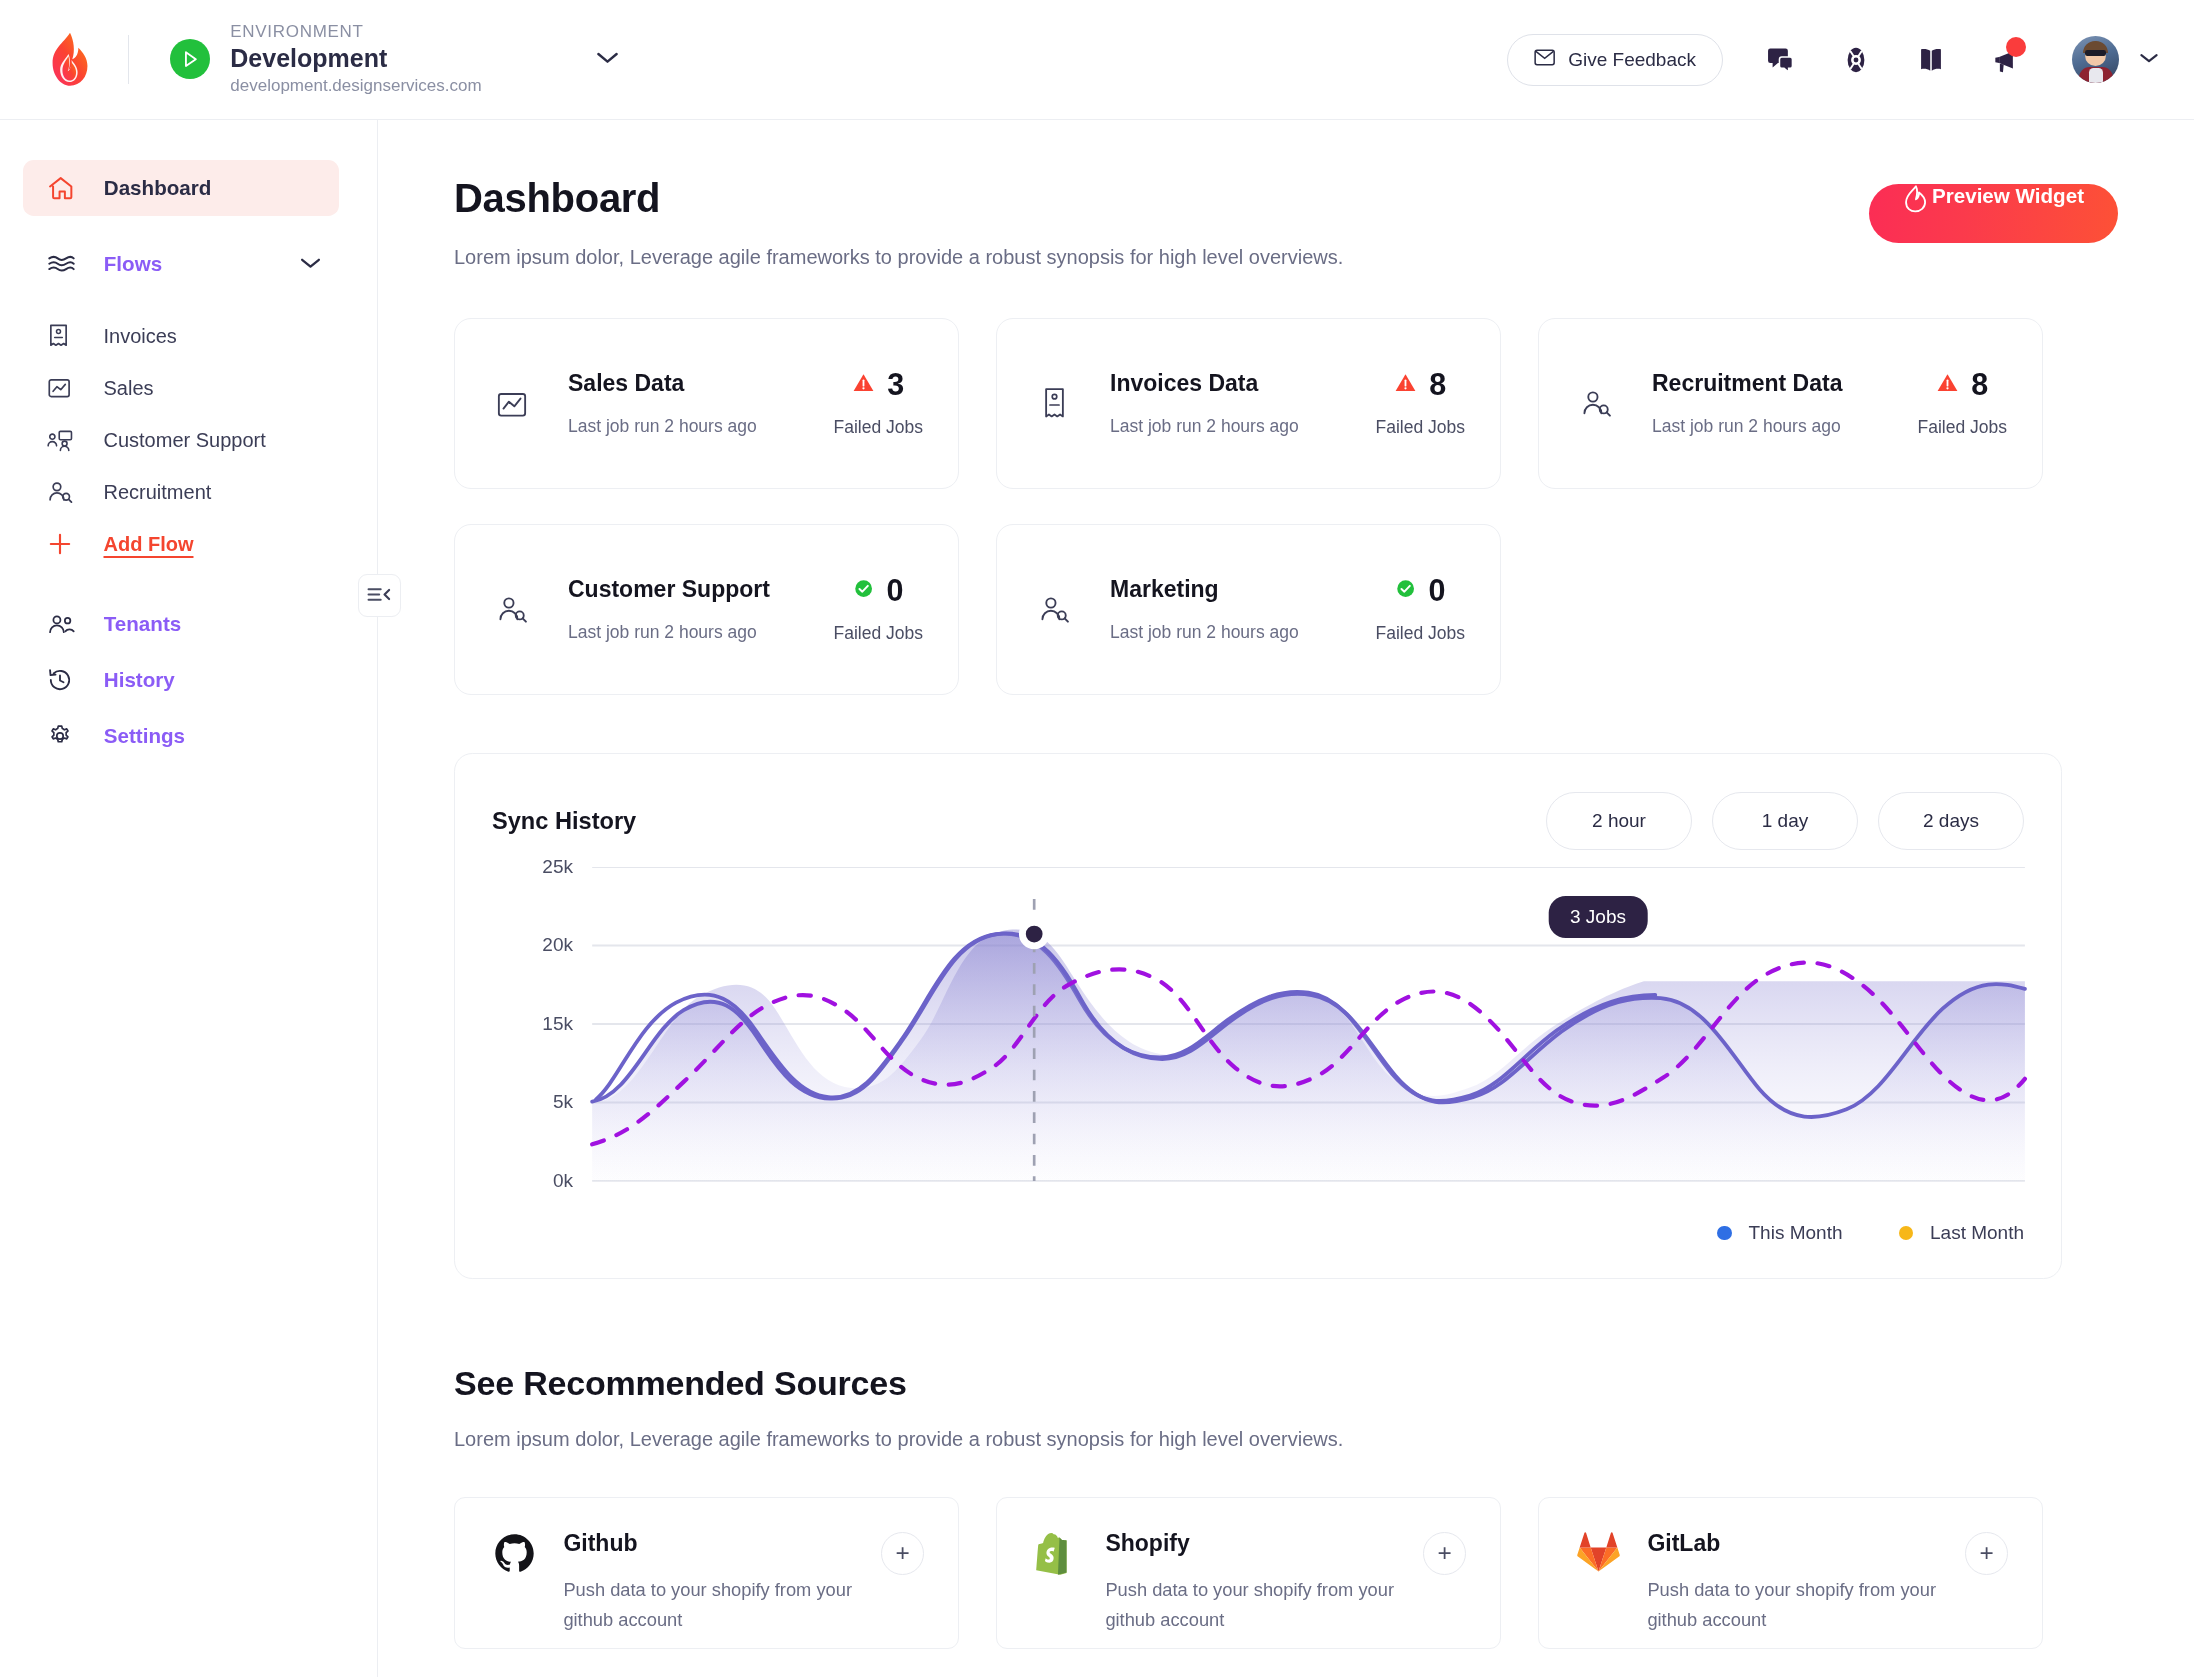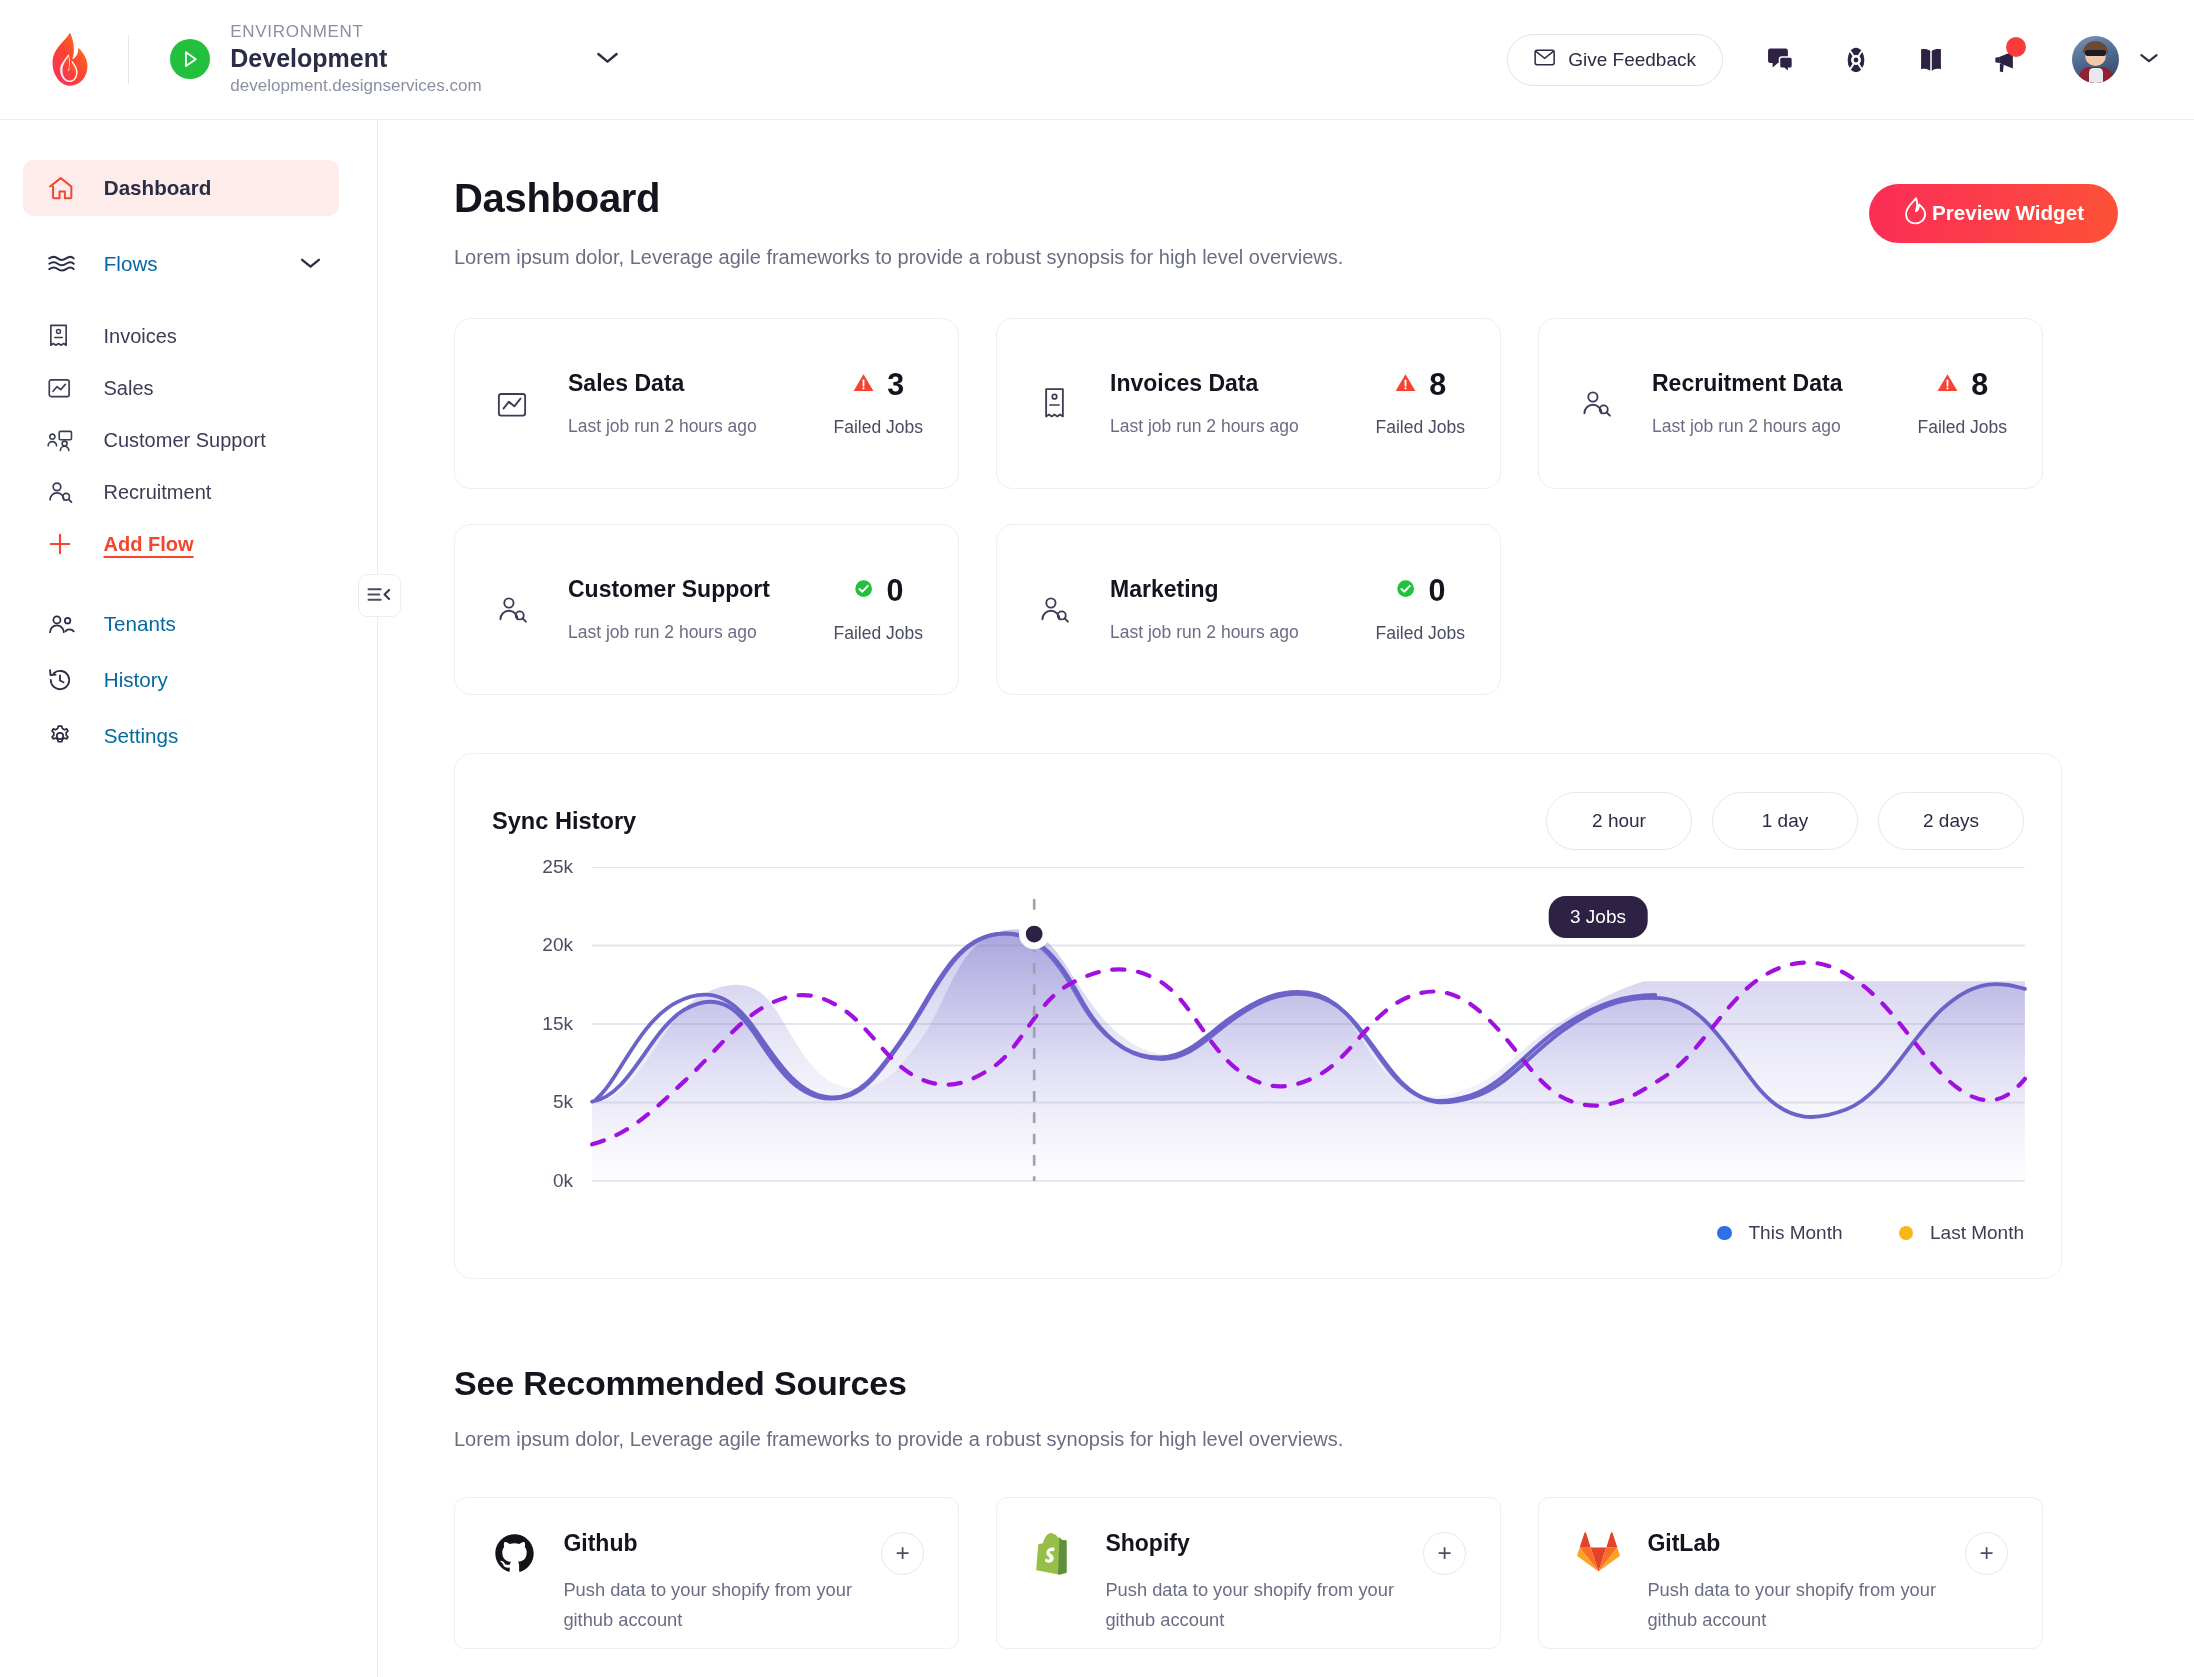--- a/index.html
+++ b/index.html
@@ -63,21 +63,21 @@
   .sidebar {
     position: absolute; left: 0; top: 120px; width: 378px; height: 1557px;
     background: #fff; border-right: 1.5px solid #eceef2; padding-top: 40px;
   }
   .nav-item {
     display: flex; align-items: center; height: 56px; margin: 0 38px 0 23px;
     border-radius: 10.7px; padding-left: 24.4px; cursor: pointer; position: relative;
   }
   .nav-item.active { background: #fdecea; }
   .nav-ico { width: 32px; display: flex; align-items: center; justify-content: flex-start; flex: none; }
-  .nav-label { font-size: 20.6px; color: #0369a1; margin-left: 24.4px; font-weight: 400; }
+  .nav-label { font-size: 20.6px; color: #8b5cf6; margin-left: 24.4px; font-weight: 700; }
   .nav-item.active .nav-label { color: #2b2c45; font-weight: 600; }
   .nav-caret { margin-left: auto; margin-right: 17px; color: #2b2c45; }
 
   .nav-sub {
     display: flex; align-items: center; height: 52px; margin-left: 47px; cursor: pointer;
   }
   .nav-sub .nav-ico { width: 30.5px; }
   .nav-sub .nav-label { font-size: 20px; color: #3b3d56; margin-left: 26px; font-weight: 400; }
   .nav-sub.addflow .nav-label {
     color: #f4452f; font-weight: 600; text-decoration: underline; text-underline-offset: 5.3px;
@@ -95,21 +95,21 @@
 
   .page-head { padding: 56px 0 0 76px; display: flex; align-items: flex-start; }
   .page-title { font-size: 40px; font-weight: 700; color: #14141f; letter-spacing: -0.3px; }
   .page-sub { font-size: 20px; color: #6a6d85; margin-top: 25px; }
 
   .preview-btn {
     margin-left: auto; margin-right: 76px; margin-top: 7.6px;
     height: 59px; min-width: 244px; border-radius: 30px; border: none; cursor: pointer;
     background: linear-gradient(95deg,#fb2d55 0%,#fb3a4c 38%,#fd5136 100%);
     color: #fff; font-size: 20.6px; font-weight: 700;
-    display: flex; align-items: center; justify-content: center; gap: 5px; padding: 0 34px;
+    display: flex; justify-content: center; gap: 5px; padding: 0 34px;
     font-family: "Liberation Sans", sans-serif;
   }
 
   
   .cards-grid {
     margin: 49px 0 0 76px; width: 1608px;
     display: grid; grid-template-columns: repeat(3, 505px); gap: 35px 37px;
   }
   .stat-card {
     height: 171px; border: 1.5px solid #edeff3; border-radius: 17px; background: #fff;

